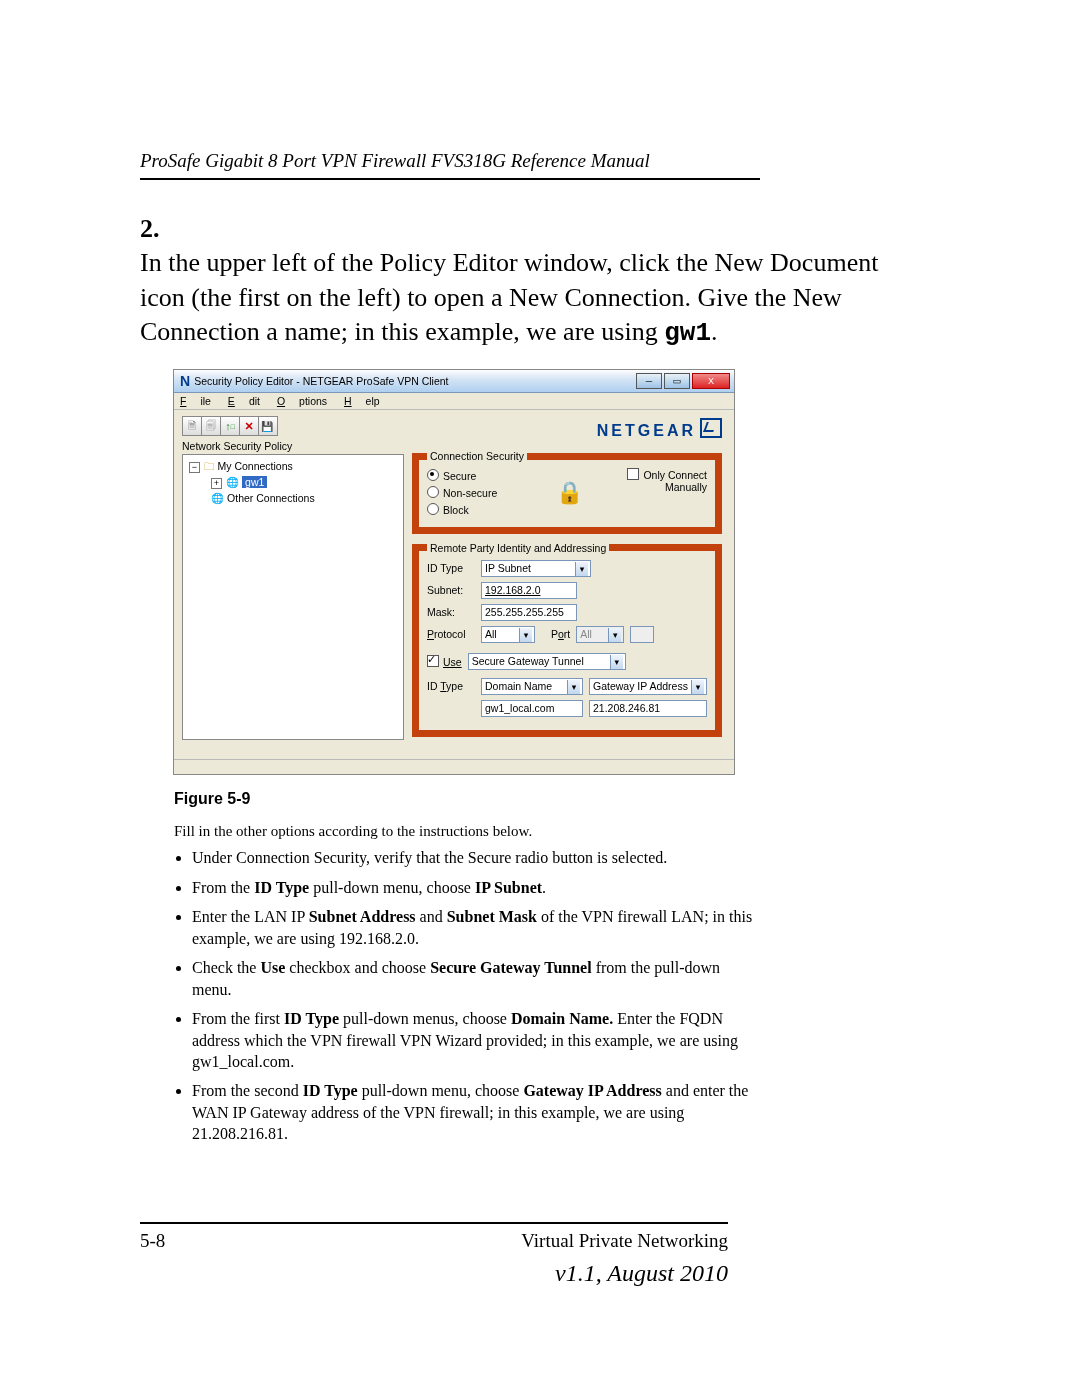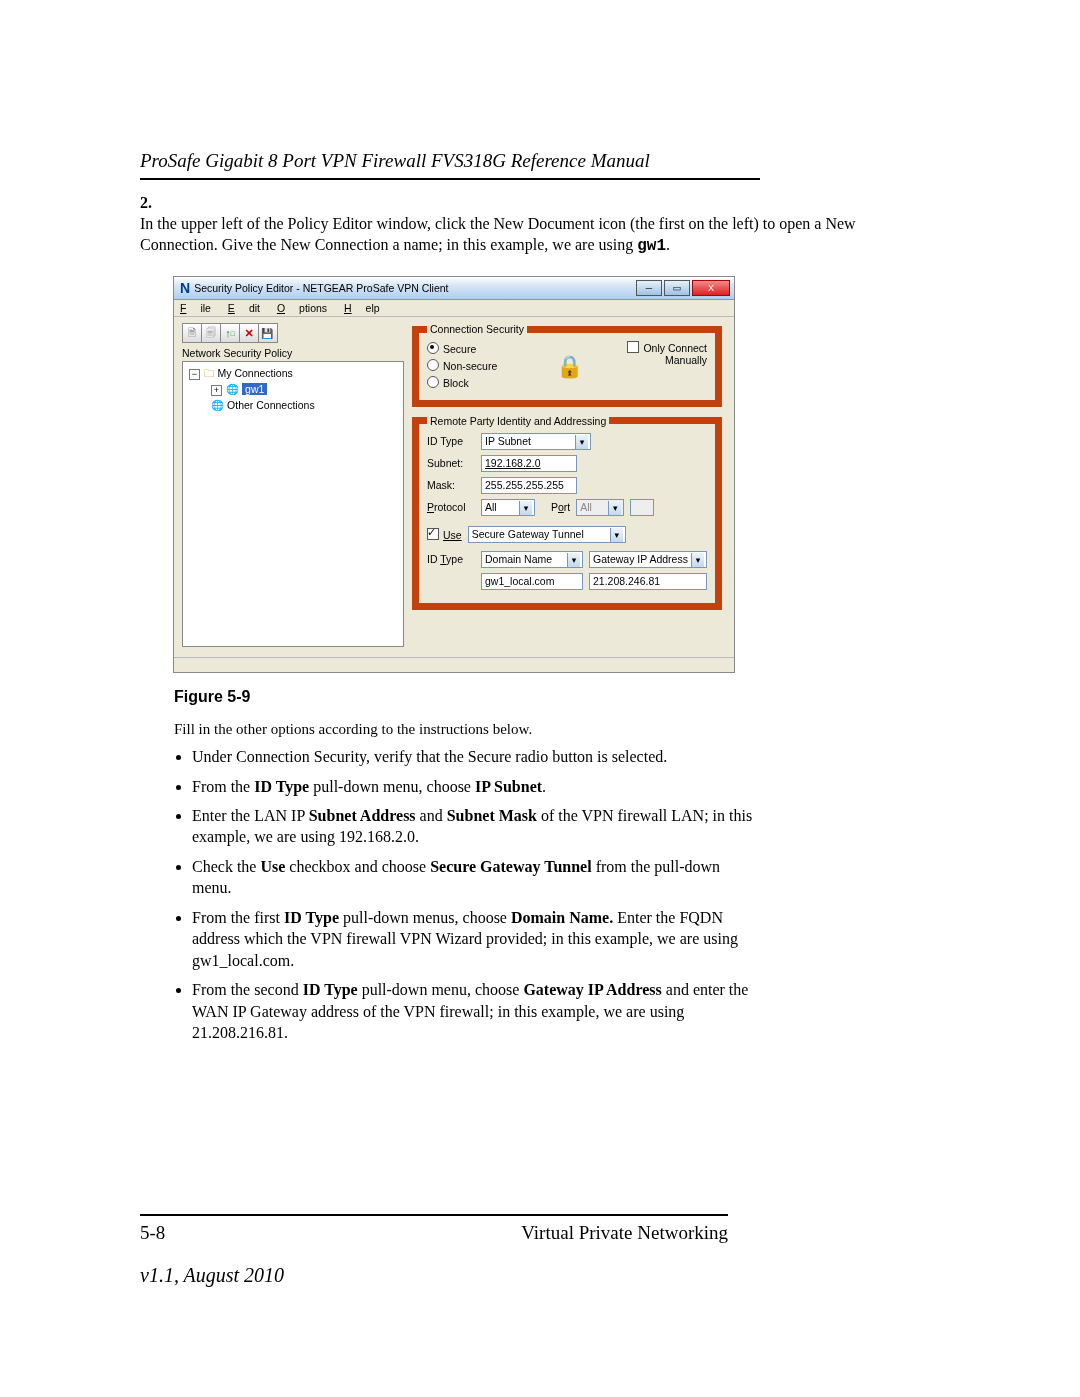--- a/index.html
+++ b/index.html
@@ -20,22 +20,22 @@
     font-style: italic;
     font-size: 19px;
     margin-bottom: 6px;
   }
   hr.rule {
     border: none;
     border-top: 2px solid #000;
     margin: 0;
   }
   .step {
-    margin-top: 12px;
-    font-size: 16px;
+    margin-top: 32px;
+    font-size: 26px;
     line-height: 1.32;
   }
   .step .num {
     display: inline-block;
     width: 28px;
     font-weight: bold;
     vertical-align: top;
   }
   .step .body {
     display: inline-block;
@@ -241,22 +241,22 @@
     position: absolute;
     left: 140px; right: 140px;
     bottom: 110px;
   }
   .footer .line { border-top: 2px solid #000; margin-bottom: 6px; }
   .footer .row {
     display: flex; justify-content: space-between;
     font-size: 19px;
   }
   .footer .ver {
-    text-align: left; font-style: italic; font-size: 20px;
-    margin-top: 20px;
+    text-align: right; font-style: italic; font-size: 24px;
+    margin-top: 8px;
   }
 </style>
 </head>
 <body>
 
 <div class="page">
 
   <div class="doc-header">ProSafe Gigabit 8 Port VPN Firewall FVS318G Reference Manual</div>
   <hr class="rule">
 
@@ -298,20 +298,23 @@
           </div>
           <div class="lv1">
             <span class="exp">+</span><span class="globe">🌐</span><span class="sel">gw1</span>
           </div>
           <div class="lv2">
             <span style="color:#b00020;margin-right:3px;">🌐</span><span>Other Connections</span>
           </div>
         </div>
       </div>
       <div class="right-pane">
+        <div class="netgear-logo">
+          <span>NETGEAR</span><span class="sq"></span>
+        </div>
 
         <fieldset class="grp">
           <legend>Connection Security</legend>
           <div class="cs-row">
             <div class="cs-left">
               <div><span class="radio checked"></span><span>Secure</span></div>
               <div><span class="radio"></span><span>Non-secure</span></div>
               <div><span class="radio"></span><span>Block</span></div>
             </div>
             <div style="align-self:center;">

